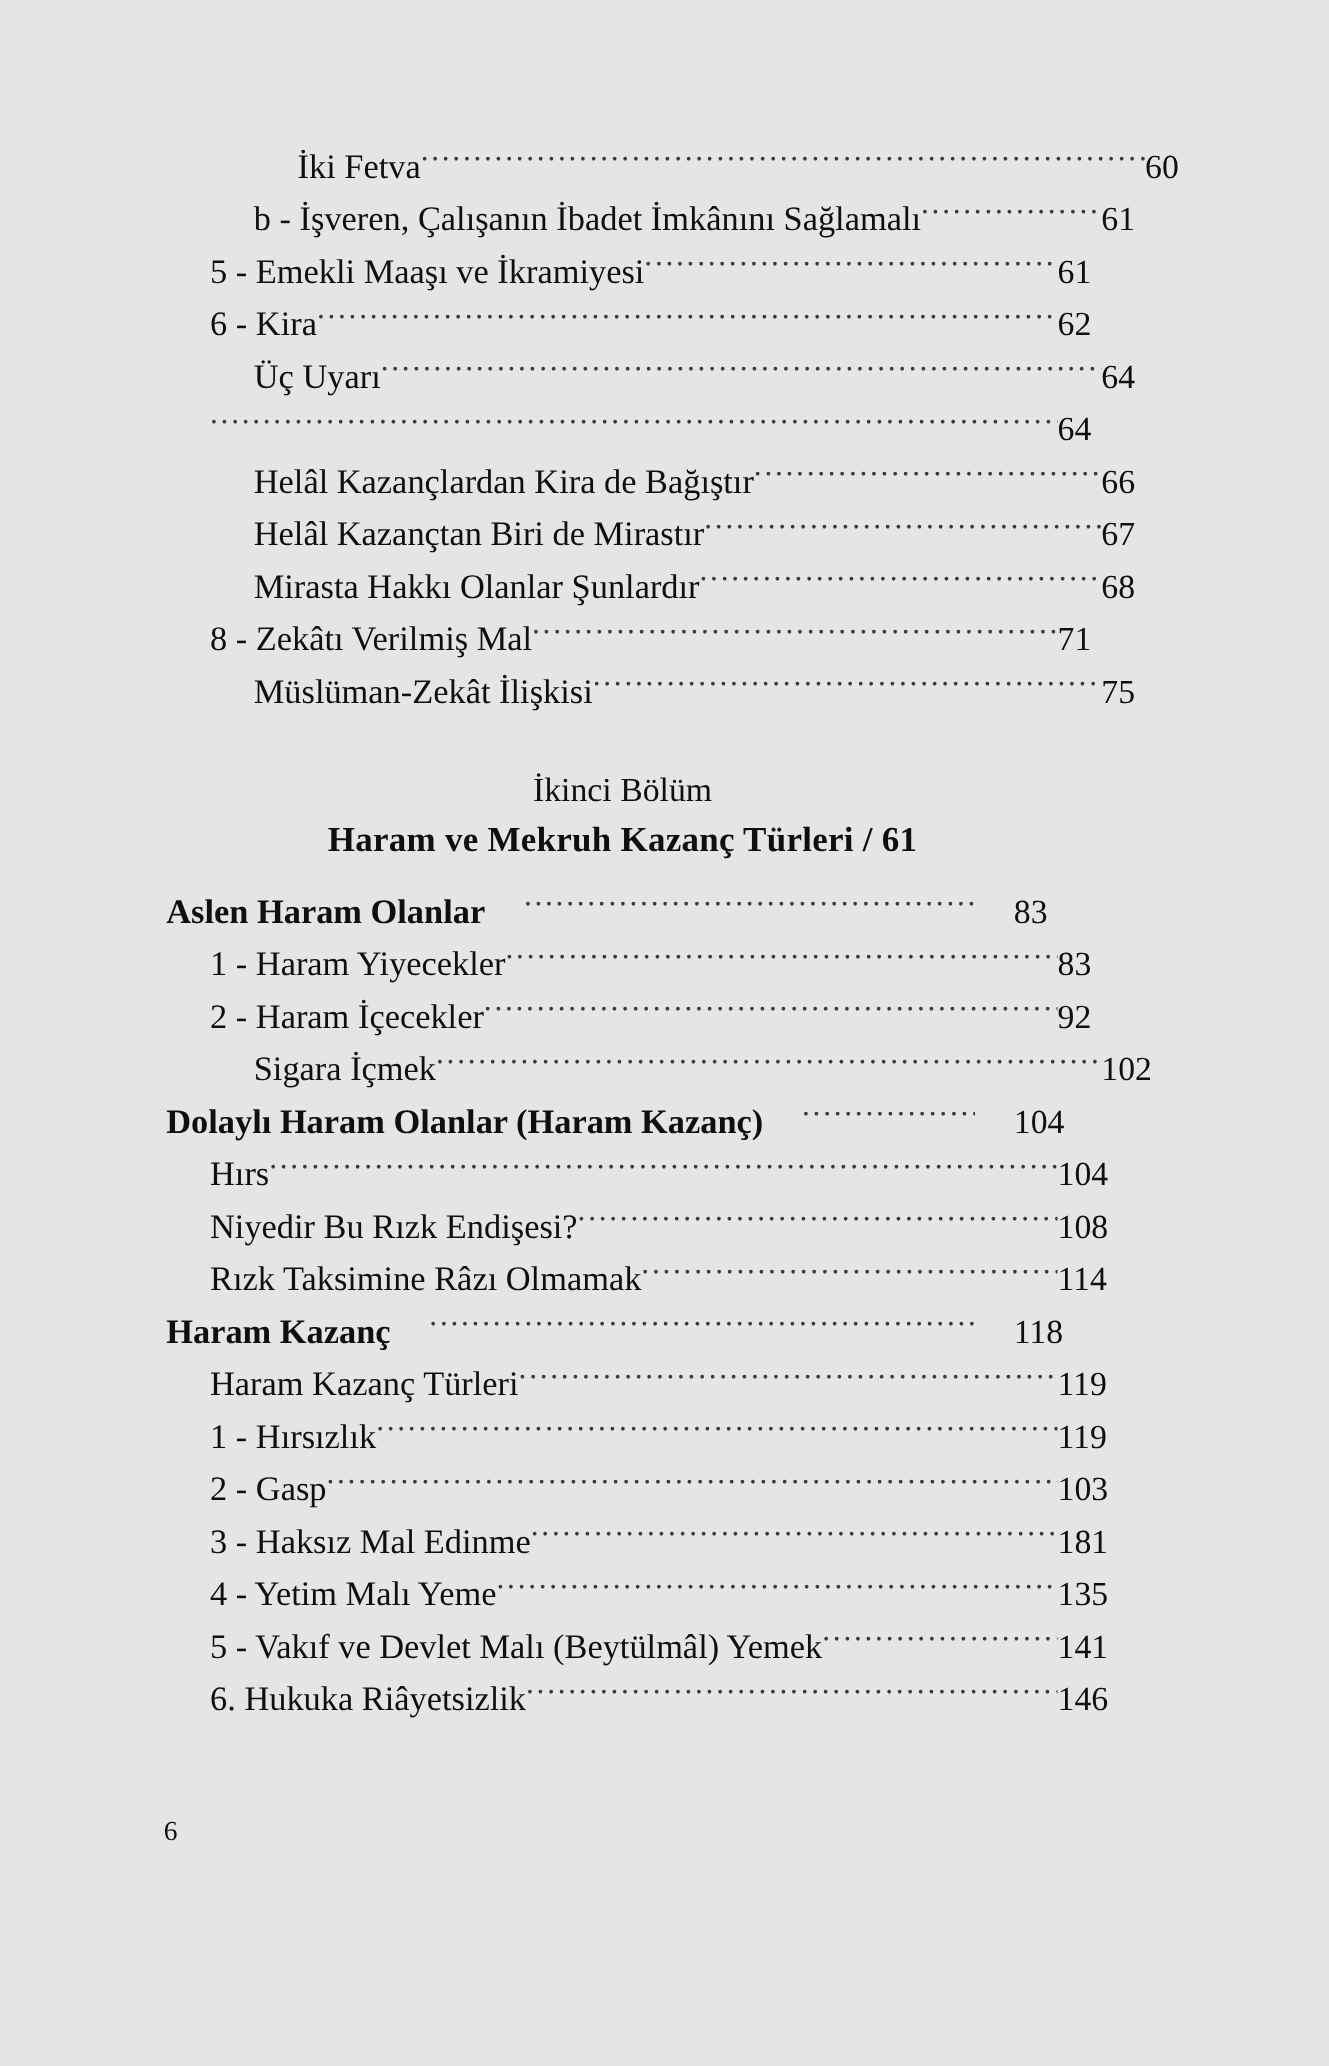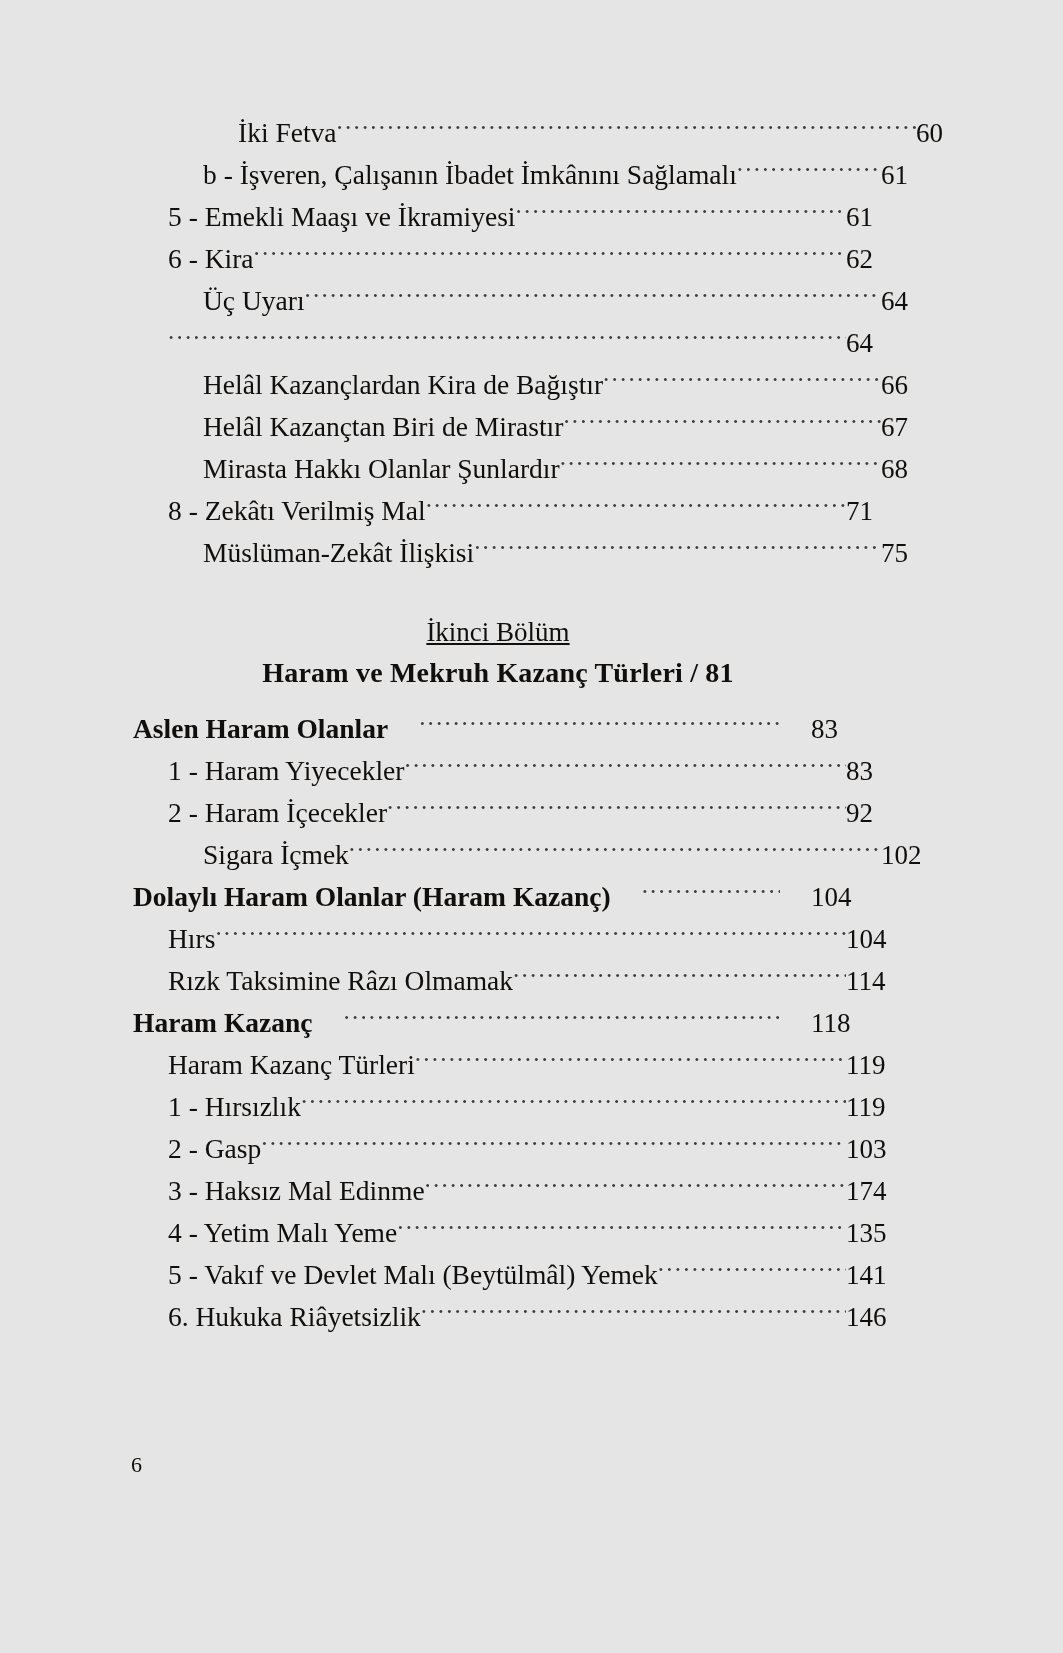--- a/index.html
+++ b/index.html
@@ -81,21 +81,20 @@
   
   .part-block {
     position: absolute;
     left: 133px;
     width: 730px;
     text-align: center;
   }
   .part-kicker {
     font-size: 27px;
     line-height: 40px;
-    text-decoration: underline;
   }
   .part-title {
     font-size: 28px;
     font-weight: bold;
     line-height: 42px;
     letter-spacing: 0.2px;
   }
 
   .folio {
     position: absolute;
@@ -162,21 +161,21 @@
       </div>
       <div class="entry lvl2">
         <span class="title">Müslüman-Zekât İlişkisi</span>
         <span class="leader"></span>
         <span class="pageno">75</span>
       </div>
     </div>
 
   <div class="part-block" style="top:612px;">
     <div class="part-kicker">İkinci Bölüm</div>
-    <div class="part-title">Haram ve Mekruh Kazanç Türleri / 81</div>
+    <div class="part-title">Haram ve Mekruh Kazanç Türleri / 61</div>
   </div>
 
   <div class="toc" id="group-two" style="top:708px;">
       <div class="entry lvl0 bold">
         <span class="title">Aslen Haram Olanlar</span>
         <span class="leader"></span>
         <span class="pageno">83</span>
       </div>
       <div class="entry lvl1">
         <span class="title">1 - Haram Yiyecekler</span>
@@ -197,20 +196,25 @@
         <span class="title">Dolaylı Haram Olanlar<span class="reg"> (Haram Kazanç)</span></span>
         <span class="leader"></span>
         <span class="pageno">104</span>
       </div>
       <div class="entry lvl1">
         <span class="title">Hırs</span>
         <span class="leader"></span>
         <span class="pageno">104</span>
       </div>
       <div class="entry lvl1">
+        <span class="title">Niyedir Bu Rızk Endişesi?</span>
+        <span class="leader"></span>
+        <span class="pageno">108</span>
+      </div>
+      <div class="entry lvl1">
         <span class="title">Rızk Taksimine Râzı Olmamak</span>
         <span class="leader"></span>
         <span class="pageno">114</span>
       </div>
       <div class="entry lvl0 bold">
         <span class="title">Haram Kazanç</span>
         <span class="leader"></span>
         <span class="pageno">118</span>
       </div>
       <div class="entry lvl1">
@@ -224,21 +228,21 @@
         <span class="pageno">119</span>
       </div>
       <div class="entry lvl1">
         <span class="title">2 - Gasp</span>
         <span class="leader"></span>
         <span class="pageno">103</span>
       </div>
       <div class="entry lvl1">
         <span class="title">3 - Haksız Mal Edinme</span>
         <span class="leader"></span>
-        <span class="pageno">174</span>
+        <span class="pageno">181</span>
       </div>
       <div class="entry lvl1">
         <span class="title">4 - Yetim Malı Yeme</span>
         <span class="leader"></span>
         <span class="pageno">135</span>
       </div>
       <div class="entry lvl1">
         <span class="title">5 - Vakıf ve Devlet Malı (Beytülmâl) Yemek</span>
         <span class="leader"></span>
         <span class="pageno">141</span>

